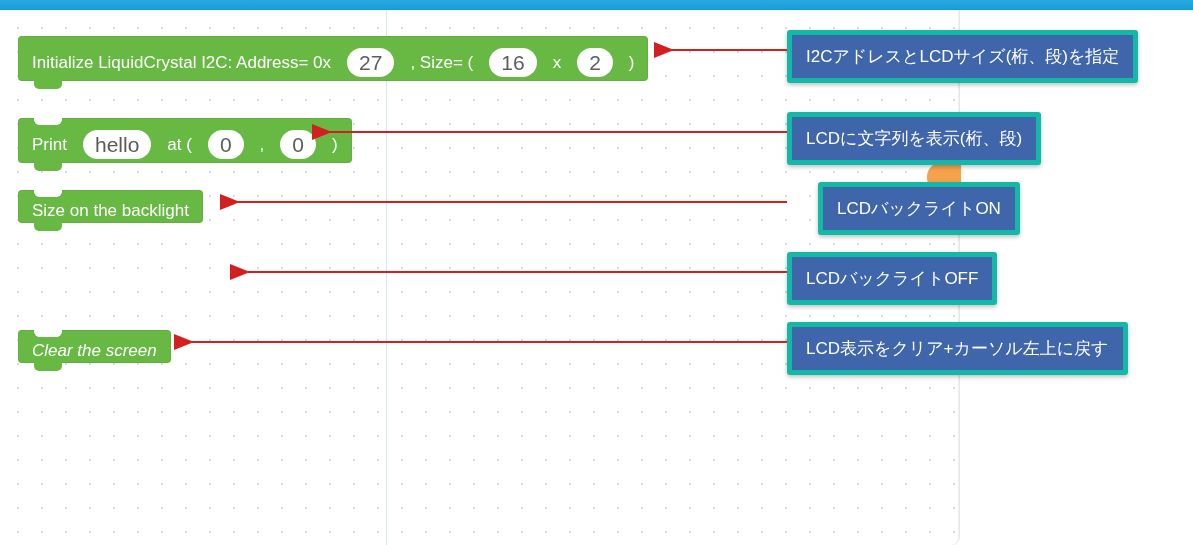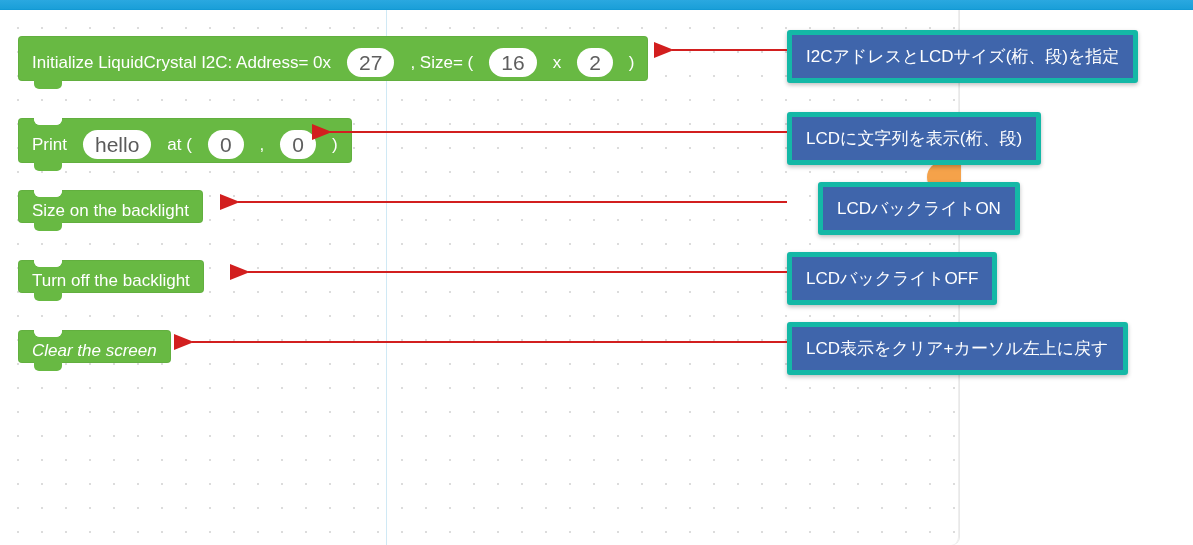--- a/index.html
+++ b/index.html
@@ -178,24 +178,20 @@
     <span>,</span>
     <span class="pill num">0</span>
     <span>)</span>
   </div>
 
   <div class="block" style="top:180px; left:18px;">
     <span class="notch-top"></span>
     <span>Size on the backlight</span>
   </div>
 
-  <div class="block" style="top:250px; left:18px;">
-    <span class="notch-top"></span>
-    <span>Turn off the backlight</span>
-  </div>
 
   <div class="block" style="top:320px; left:18px;font-style:italic;">
     <span class="notch-top"></span>
     <span>Clear the screen</span>
   </div>
 </div>
 
 <div class="callout" style="left:787px; top:30px;"><span>I2CアドレスとLCDサイズ(桁、段)を指定</span></div>
 <div class="callout" style="left:787px; top:112px;"><span>LCDに文字列を表示(桁、段)</span></div>
 <div class="callout" style="left:787px; top:182px;margin-left:31px;"><span>LCDバックライトON</span></div>

